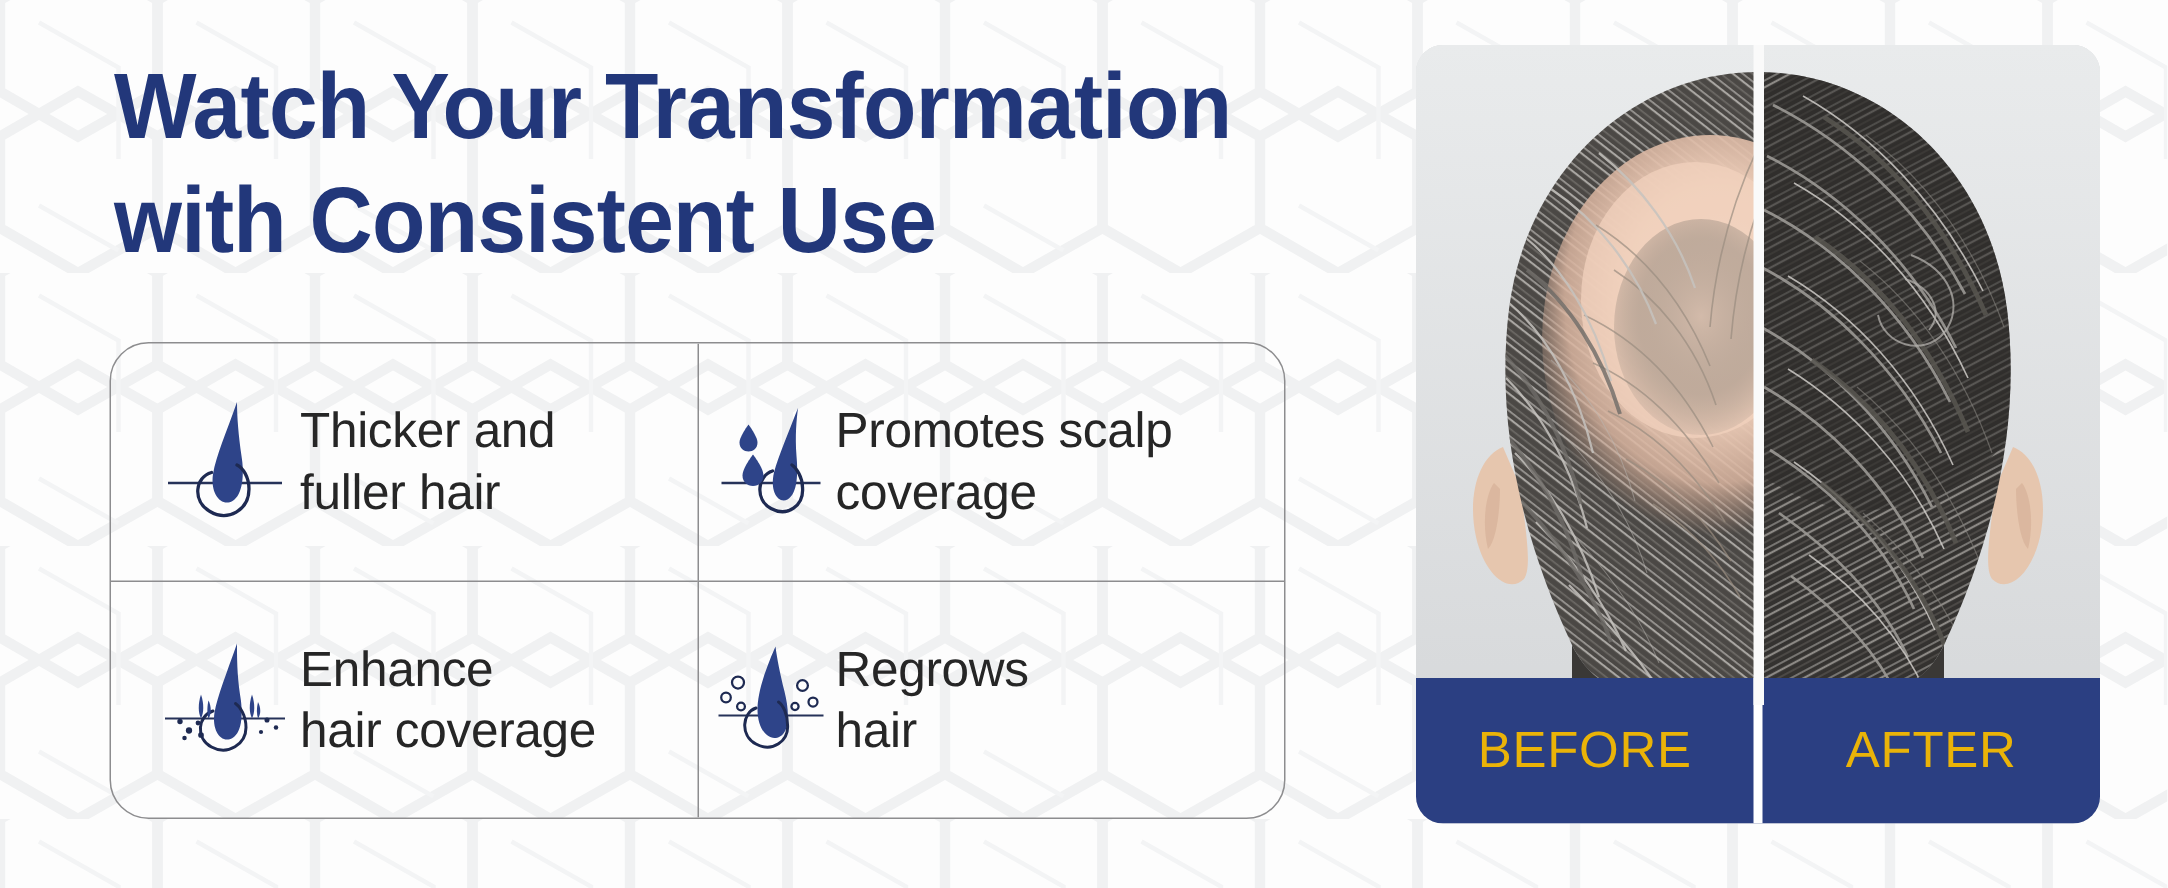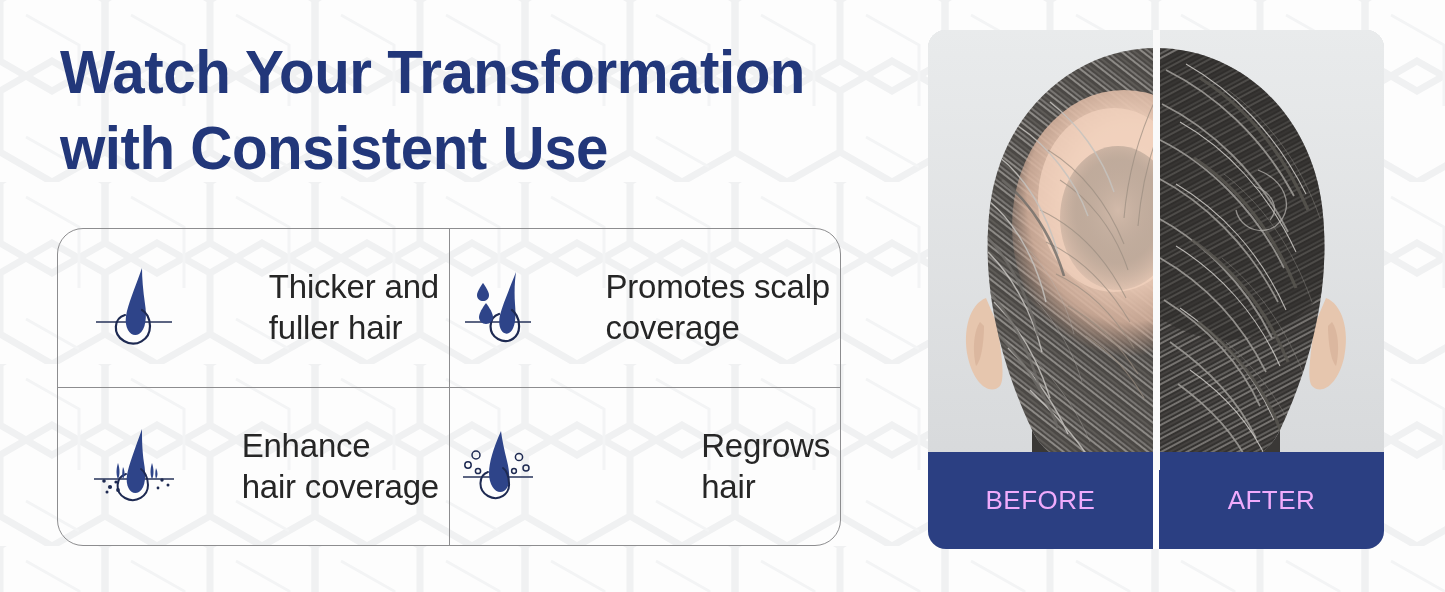--- a/index.html
+++ b/index.html
@@ -22,20 +22,21 @@
     position: absolute;
     inset: 0;
     z-index: 0;
     pointer-events: none;
   }
 
   #page-root {
     position: absolute;
     inset: 0;
     z-index: 1;
+    margin-left: 16px;
   }
 
   
   .headline {
     position: absolute;
     left: 60px;
     top: 34px;
     width: 810px;
     color: #22377a;
     font-size: 62px;
@@ -62,21 +63,20 @@
     grid-template-rows: 1fr 1fr;
     overflow: hidden;
   }
 
   .benefit-cell {
     display: flex;
     align-items: center;
     gap: 4px;
     padding: 0 10px 0 30px;
     position: relative;
-    justify-content: space-between;
   }
 
   .benefit-cell.col-right { border-left: 1.3px solid #8d8d8f; }
   .benefit-cell.row-bottom { border-top: 1.3px solid #8d8d8f; }
 
   .benefit-icon {
     flex: 0 0 92px;
     width: 92px;
     height: 96px;
     display: flex;
@@ -127,22 +127,22 @@
     height: 97px;
     display: flex;
     background: #2b3f82;
   }
 
   .label-half {
     flex: 1 1 50%;
     display: flex;
     align-items: center;
     justify-content: center;
-    color: #f0abfc;
-    font-size: 26px;
+    color: #eab308;
+    font-size: 34px;
     font-weight: 400;
     letter-spacing: 0.5px;
   }
 
   .label-divider {
     width: 6px;
     background: #ffffff;
     flex: 0 0 6px;
   }
 

